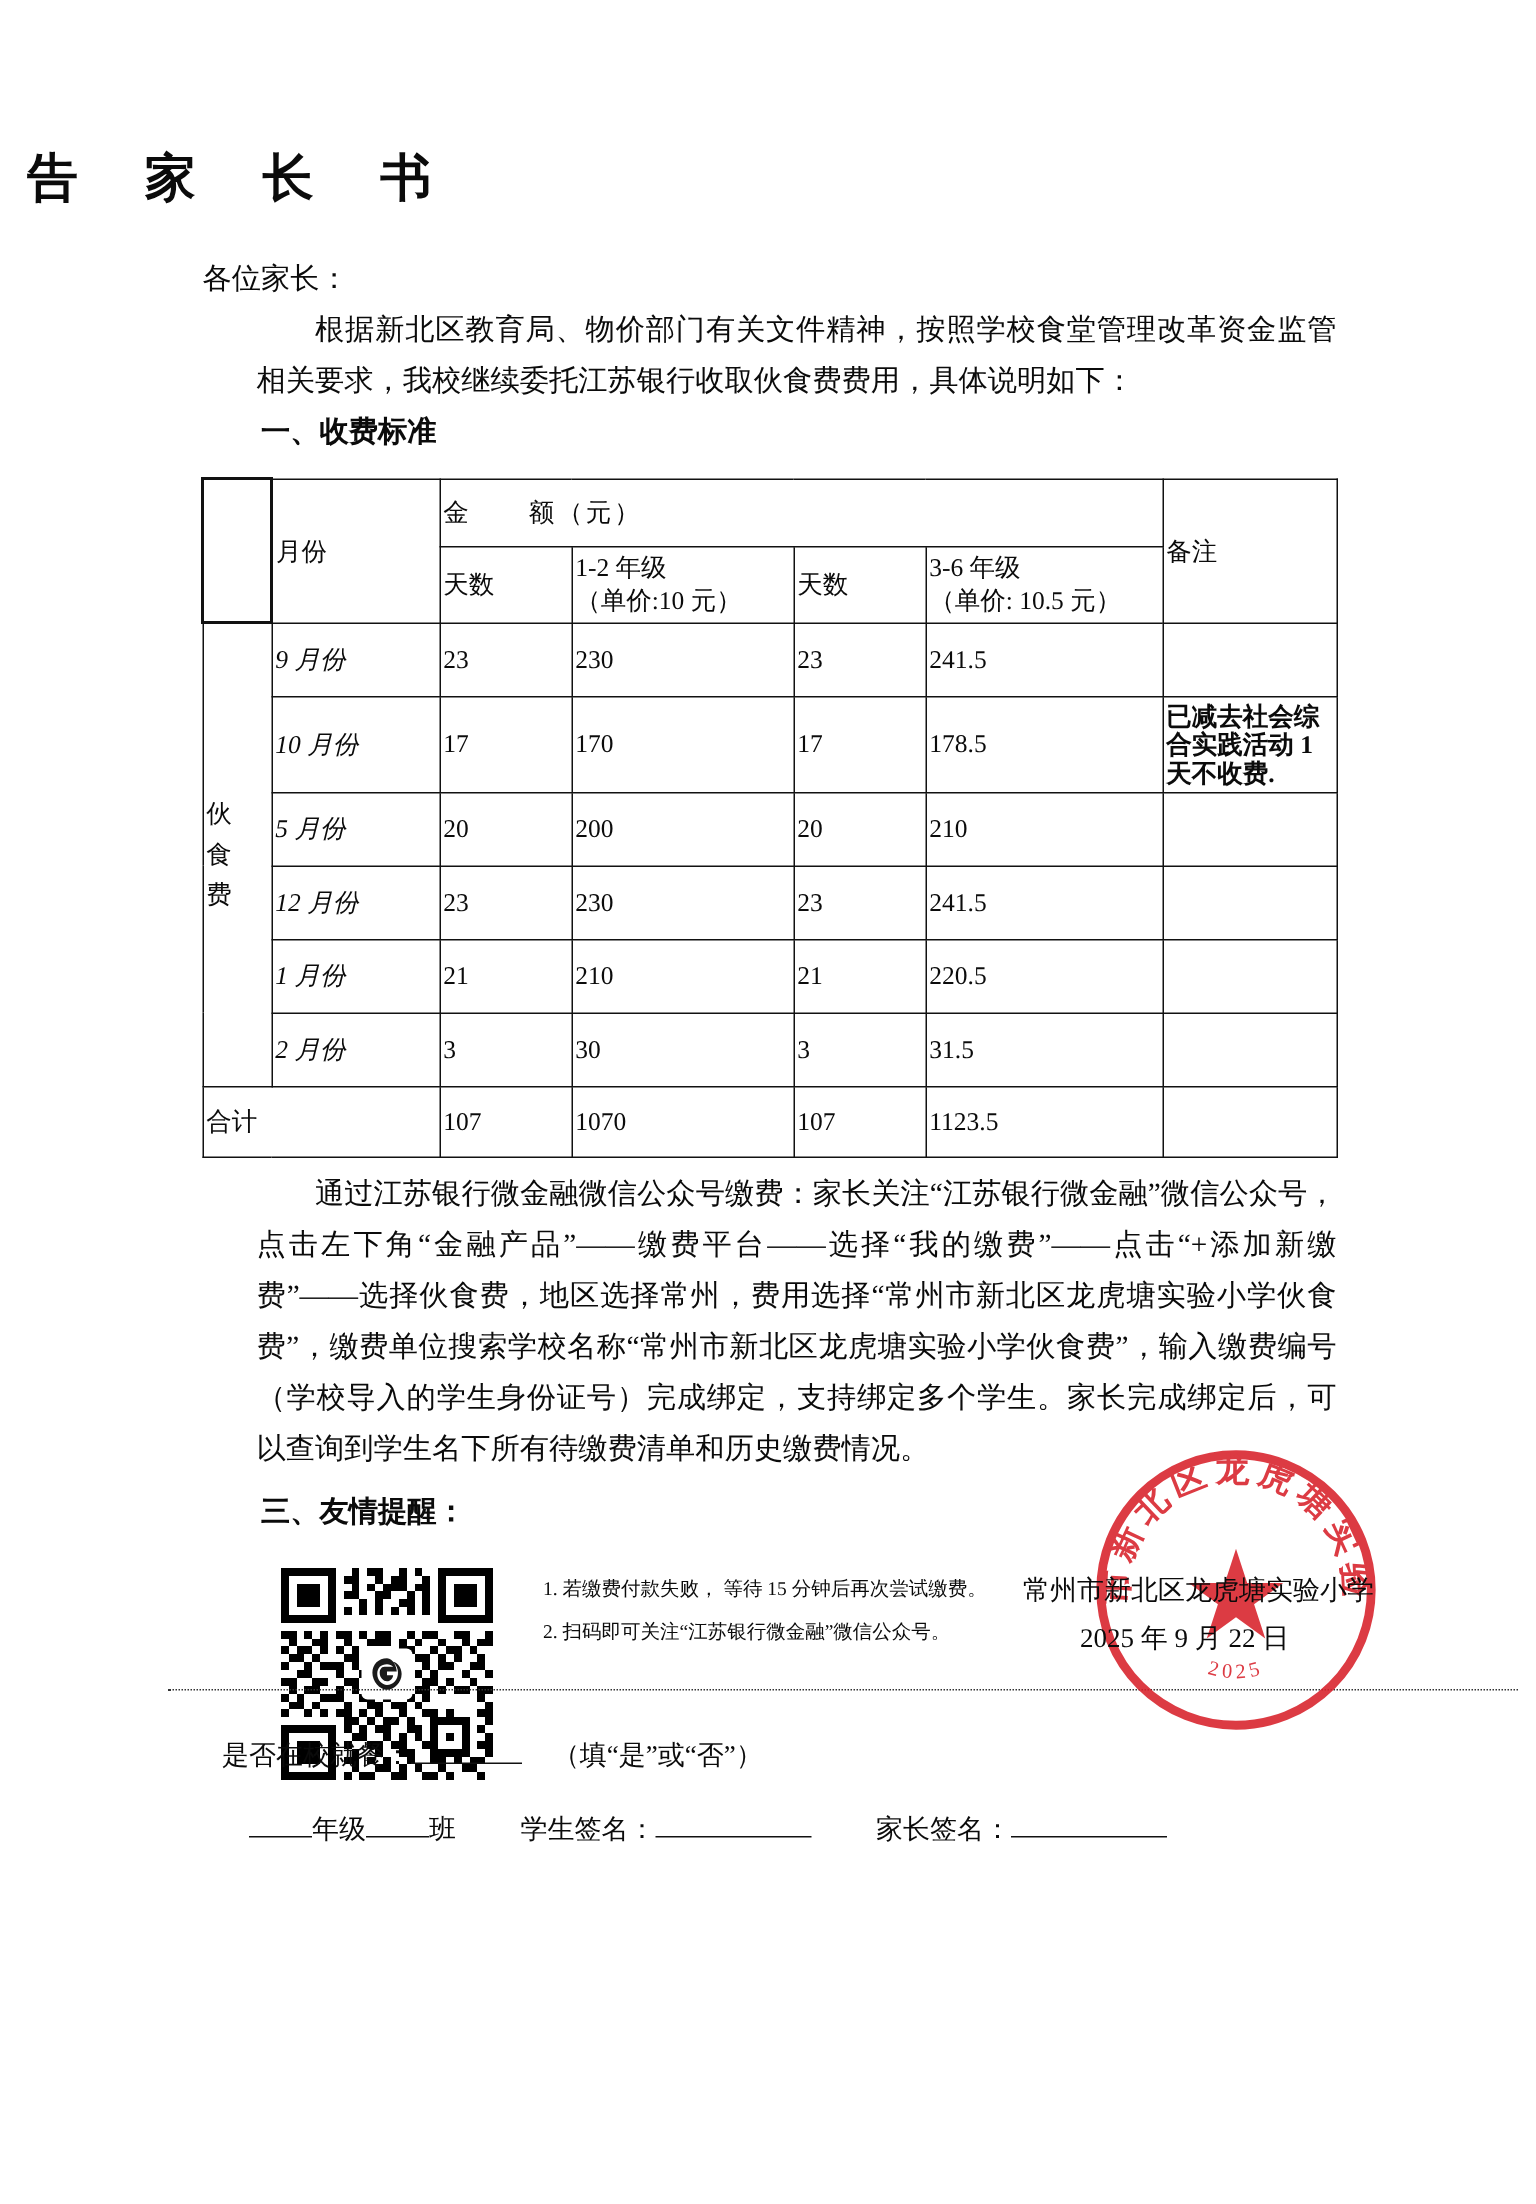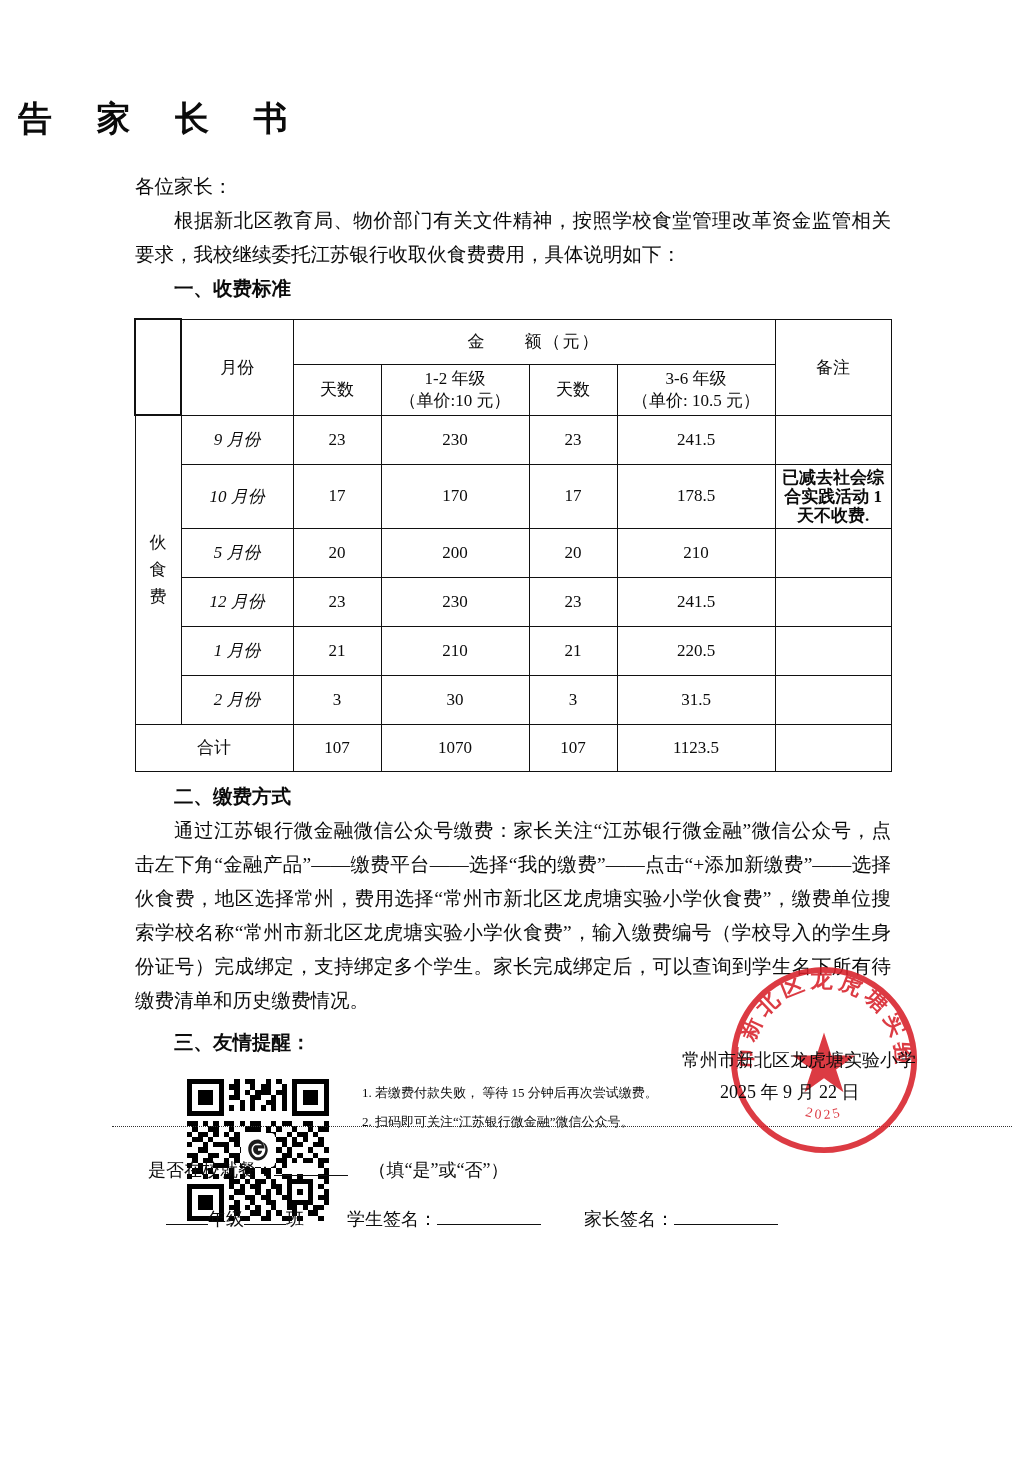--- a/index.html
+++ b/index.html
@@ -40,42 +40,41 @@
     padding-left: 2px;
   }
   .para {
     font-size: 19.5px;
     line-height: 34px;
     text-align: justify;
     text-justify: inter-ideograph;
     margin: 0;
   }
   .salutation { margin-top: 28px; }
-  .indent2 { text-indent: 2em; }
+  .indent2 { text-indent: 2em; margin-left: 36px; }
   .section-head {
     font-size: 19.5px;
     line-height: 34px;
     text-indent: 2em;
     font-weight: bold;
     margin: 0;
   }
 
   
   .fee-table-wrap {
     width: 756px;
     margin: 12px auto 0 auto;
   }
   table.fee-table {
     border-collapse: collapse;
     width: 756px;
     table-layout: fixed;
   }
   table.fee-table td {
     border: 1.3px solid #111;
-    text-align: center;
     vertical-align: middle;
     font-size: 17px;
     padding: 3px 2px;
     font-family: "Liberation Serif", "DejaVu Serif", serif;
   }
   .outer-frame {
     border: 2px solid #111 !important;
   }
   td.hdr-amount {
     font-size: 21px;
@@ -330,21 +329,20 @@
           <td class="num">1070</td>
           <td class="num">107</td>
           <td class="num">1123.5</td>
           <td class="note-cell"></td>
         </tr>
       </tbody>
     </table>
   </div>
 
   <div class="body-wrap" style="margin-top:8px">
-    <p class="section-head">二、缴费方式</p>
     <p class="para indent2">通过江苏银行微金融微信公众号缴费：家长关注“江苏银行微金融”微信公众号，点击左下角“金融产品”——缴费平台——选择“我的缴费”——点击“+添加新缴费”——选择伙食费，地区选择常州，费用选择“常州市新北区龙虎塘实验小学伙食费”，缴费单位搜索学校名称“常州市新北区龙虎塘实验小学伙食费”，输入缴费编号（学校导入的学生身份证号）完成绑定，支持绑定多个学生。家长完成绑定后，可以查询到学生名下所有待缴费清单和历史缴费情况。</p>
     <p class="section-head" style="margin-top:8px">三、友情提醒：</p>
   </div>
 
   <div class="reminder-row">
     <div class="qr-box">
       <svg class="qr-canvas" viewBox="0 0 29 29" shape-rendering="crispEdges">
         <rect x="0" y="0" width="29" height="29" fill="#ffffff"></rect>
         <g fill="#000000">
 

